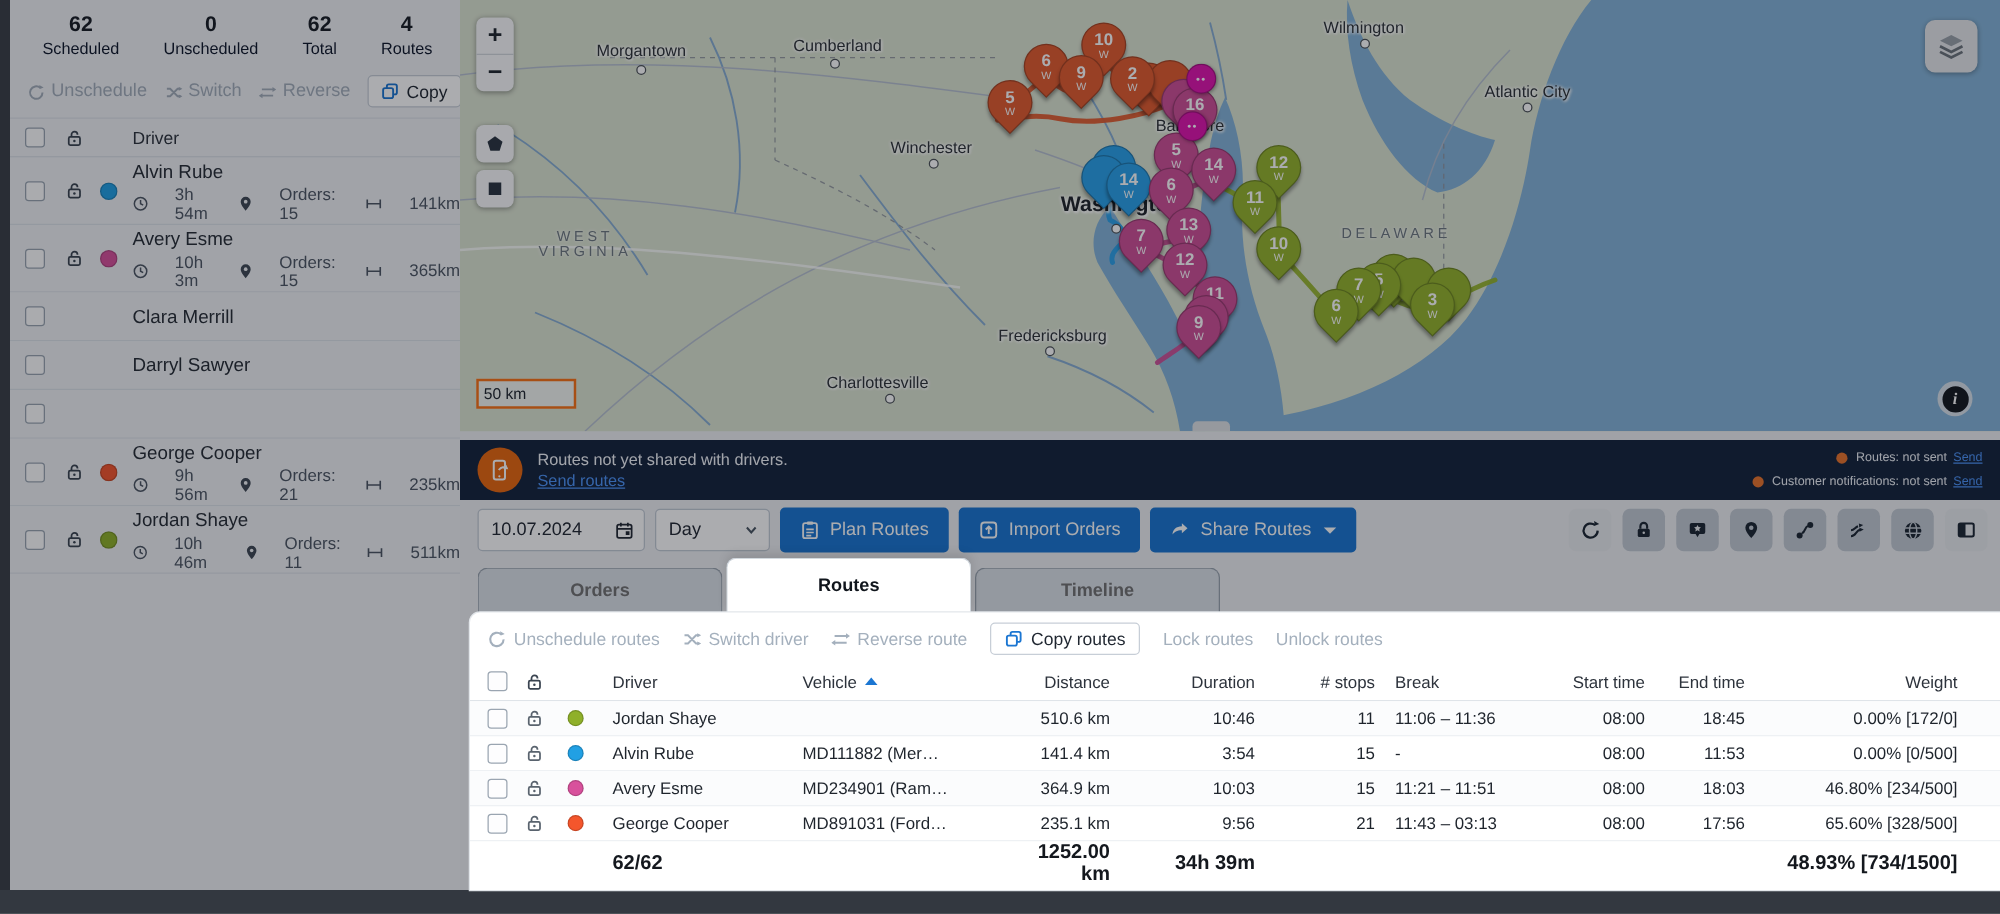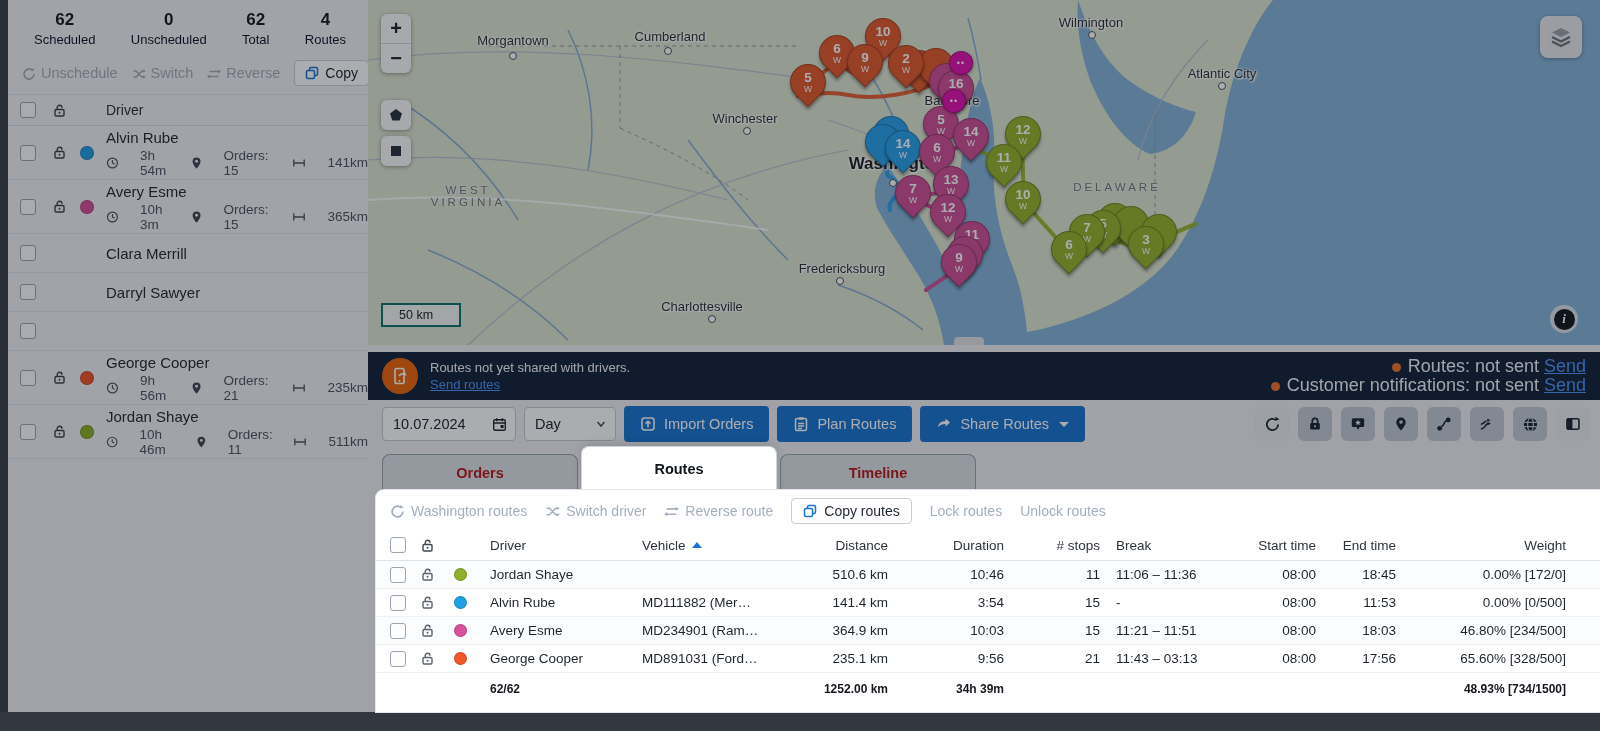--- a/index.html
+++ b/index.html
@@ -50,65 +50,65 @@
         border:1px solid rgba(0,0,0,.25);box-shadow:1px 1px 3px rgba(0,0,0,.35);cursor:pointer}
   .zoombox{position:absolute;left:13px;top:14px;width:30px;background:#fafbfc;border-radius:6px;
            box-shadow:0 1px 4px rgba(0,0,0,.35);z-index:8;overflow:hidden}
   .zbtn{height:29px;display:flex;align-items:center;justify-content:center;font-size:20px;font-weight:700;color:#20262e;cursor:pointer}
   .zbtn+.zbtn{border-top:1px solid #d4d8dc}
   .drawbtn{position:absolute;left:13px;width:30px;height:30px;background:#fafbfc;border-radius:6px;
            box-shadow:0 1px 4px rgba(0,0,0,.35);z-index:8;display:flex;align-items:center;justify-content:center;cursor:pointer}
   .layers-btn{position:absolute;right:18px;top:16px;width:42px;height:42px;background:#e7e9ec;border-radius:8px;
               box-shadow:0 1px 4px rgba(0,0,0,.3);z-index:8;display:flex;align-items:center;justify-content:center;cursor:pointer}
   .scalebar{position:absolute;left:13px;bottom:18px;width:80px;height:24px;background:rgba(250,251,252,.75);
-            border:2px solid #0f766e;display:flex;align-items:center;padding-left:16px;font-size:12.5px;color:#20262e;z-index:8;box-sizing:border-box}
+            border:2px solid #f97316;display:flex;align-items:center;padding-left:4px;font-size:12.5px;color:#20262e;z-index:8;box-sizing:border-box}
   .info-btn{position:absolute;right:22px;bottom:12px;width:28px;height:28px;border-radius:50%;
             background:rgba(233,235,238,.85);display:flex;align-items:center;justify-content:center;z-index:8;cursor:pointer}
   .info-in{width:21px;height:21px;border-radius:50%;background:#15191f;color:#fff;display:flex;align-items:center;
            justify-content:center;font-size:13px;font-weight:700;font-family:"Liberation Serif",serif;font-style:italic}
   .map-notch{position:absolute;left:586px;top:337px;width:30px;height:8px;background:#dfe2e6;border-radius:4px 4px 0 0;z-index:8}
   
   .notif{height:48px;margin-top:7px;background:#15233c;display:flex;align-items:center;padding:0 14px;gap:12px}
   .notif-icon{width:36px;height:36px;border-radius:50%;background:#e8680f;display:flex;align-items:center;justify-content:center;flex:none}
   .notif-txt{font-size:13px;color:#f2f5f9;line-height:17px}
   .notif-txt a{color:#4d94f7;text-decoration:underline;cursor:pointer}
-  .notif-right{margin-left:auto;text-align:right;font-size:18px;color:#eef2f7;line-height:19px}
+  .notif-right{margin-left:auto;text-align:right;font-size:10px;color:#eef2f7;line-height:19px}
   .st-dot{display:inline-block;width:9px;height:9px;border-radius:50%;background:#e8742c;margin-right:7px;vertical-align:middle}
   .notif-right a{color:#4d94f7;text-decoration:underline;margin-left:5px;cursor:pointer}
   
   .controls{height:48px;display:flex;align-items:center;padding:0 8px 0 14px;gap:8px}
   .field{display:flex;align-items:center;justify-content:space-between;background:#fff;border:1px solid #c3cbd5;
          border-radius:4px;height:34px;box-sizing:border-box;padding:0 8px 0 10px;font-size:14.5px;color:#222832;cursor:pointer}
   .date-field{width:134px}
   .sel-field{width:92px}
   .btn-blue{display:flex;align-items:center;gap:8px;background:#1b76d2;border:none;border-radius:4px;height:36px;
             padding:0 16px;font-size:14.5px;color:#fff;font-family:inherit;cursor:pointer}
   .caret{width:0;height:0;border-left:5px solid transparent;border-right:5px solid transparent;border-top:5px solid #fff;margin-left:2px}
   .iconbar{margin-left:auto;display:flex;gap:9px;padding-right:2px}
   .ibtn{width:34px;height:34px;border-radius:6px;background:#e9ebee;display:flex;align-items:center;justify-content:center;cursor:pointer}
   .ibtn.pressed{background:#c3cad3}
   
   .tabsrow{height:42px;display:flex;align-items:flex-end;padding-left:14px;gap:3px;position:relative}
   .tab{width:196px;height:36px;background:#dde2e8;border:1px solid #9aa4af;border-bottom:none;border-radius:8px 8px 0 0;
-       display:flex;align-items:center;justify-content:center;font-size:14.5px;font-weight:700;color:#b91c1c;cursor:pointer;box-sizing:border-box}
+       display:flex;align-items:center;justify-content:center;font-size:14.5px;font-weight:700;color:#737373;cursor:pointer;box-sizing:border-box}
   .tab.active{height:44px;background:#fff;border-color:#cdd4db;color:#10151c;position:relative;z-index:45;
               box-shadow:0 -3px 8px rgba(0,0,0,.10)}
   
   .panel{position:absolute;left:376px;top:490px;width:1224px;height:222px;background:#fff;border-radius:8px 0 0 0;
          z-index:45;box-shadow:0 0 0 1px #e2e6ea}
   .ptoolbar{display:flex;align-items:center;gap:18px;padding:8px 14px 6px;font-size:14px;color:#a4b0bd}
   .ptb{display:flex;align-items:center;gap:6px;cursor:default}
   .pcopy{display:flex;align-items:center;gap:7px;background:#fff;border:1px solid #c7ced7;border-radius:4px;
          padding:4px 11px;font-size:14px;color:#1f2630;cursor:pointer}
   .tgrid{display:grid;grid-template-columns:30px 34px 21px 167px 170px 76px 116px 96px 140px 76px 80px 170px;
          align-items:center;padding:0 34px 0 14px}
   .thead{height:30px;border-bottom:1px solid #dfe4e9;font-size:13.5px;color:#2d333c}
   .trow{height:27px;border-bottom:1px solid #eef1f4;font-size:13.5px;color:#1e242c}
   .trow:nth-child(odd){background:#fbfcfd}
-  .tfoot{height:32px;font-size:12px;color:#14181e;font-weight:700}
+  .tfoot{height:32px;font-size:16px;color:#14181e;font-weight:700}
   .c-r{text-align:right}
   .c-break{padding-left:16px}
   .c-drv{padding-left:15px}
   .vehhead{display:flex;align-items:center;gap:6px}
   .sort-asc{width:0;height:0;border-left:5px solid transparent;border-right:5px solid transparent;border-bottom:6px solid #1b76d2}
   
   .overlay{position:absolute;inset:0;background:rgba(8,12,20,.34);z-index:40;pointer-events:none}
   .ellip{overflow:hidden;white-space:nowrap;text-overflow:ellipsis}
 </style>
 </head>
@@ -713,32 +713,32 @@
         </svg>
     </div>
     <div class="field sel-field">
       <span>Day</span>
       <svg width="12" height="12" viewBox="0 0 12 12">
           <path d="M2.5 4l3.5 4 3.5-4" fill="none" stroke="#4a5561" stroke-width="1.6"></path>
         </svg>
     </div>
     <button class="btn-blue">
       <svg width="16" height="16" viewBox="0 0 16 16">
-          <rect x="2" y="2" width="12" height="12" rx="2.5" fill="none" stroke="#fff" stroke-width="1.5"></rect>
-          <path d="M8 11.2V5.4M5.6 7.6L8 5.2l2.4 2.4" fill="none" stroke="#fff" stroke-width="1.5"></path>
-        </svg>
-      <span>Import Orders</span>
+          <rect x="2.5" y="2.5" width="11" height="12" rx="1.6" fill="none" stroke="#fff" stroke-width="1.5"></rect>
+          <rect x="5.5" y="1.2" width="5" height="2.6" rx="0.9" fill="#fff"></rect>
+          <path d="M5 7.5h6M5 10h6M5 12.5h4" stroke="#fff" stroke-width="1.3"></path>
+        </svg>
+      <span>Plan Routes</span>
     </button>
     <button class="btn-blue">
       <svg width="16" height="16" viewBox="0 0 16 16">
-          <rect x="2.5" y="2.5" width="11" height="12" rx="1.6" fill="none" stroke="#fff" stroke-width="1.5"></rect>
-          <rect x="5.5" y="1.2" width="5" height="2.6" rx="0.9" fill="#fff"></rect>
-          <path d="M5 7.5h6M5 10h6M5 12.5h4" stroke="#fff" stroke-width="1.3"></path>
-        </svg>
-      <span>Plan Routes</span>
+          <rect x="2" y="2" width="12" height="12" rx="2.5" fill="none" stroke="#fff" stroke-width="1.5"></rect>
+          <path d="M8 11.2V5.4M5.6 7.6L8 5.2l2.4 2.4" fill="none" stroke="#fff" stroke-width="1.5"></path>
+        </svg>
+      <span>Import Orders</span>
     </button>
     <button class="btn-blue">
       <svg width="16" height="16" viewBox="0 0 16 16">
           <path d="M9.5 2.5l4.5 4-4.5 4V8.1C5.5 8.1 3.2 9.6 2 11.6 2.3 7.4 5 5.2 9.5 5V2.5z" fill="#fff"></path>
         </svg>
       <span>Share Routes</span>
       <span class="caret"></span>
     </button>
     <div class="iconbar">
       <div class="ibtn">
@@ -805,21 +805,21 @@
     </div>
 </div>
 
 <div class="panel">
   <div class="ptoolbar">
     <span class="ptb">
       <svg width="15" height="15" viewBox="0 0 14 14">
           <path d="M12 7a5 5 0 1 1-1.7-3.7" fill="none" stroke="#a4b0bd" stroke-width="1.6"></path>
           <path d="M9.4 1l.5 3.1 3-1.1z" fill="#a4b0bd"></path>
         </svg>
-      <span>Washington routes</span>
+      <span>Unschedule routes</span>
     </span>
     <span class="ptb">
       <svg width="15" height="15" viewBox="0 0 14 14">
           <path d="M1.5 4h2.6l6 6h2.4M1.5 10h2.6l6-6h2.4" fill="none" stroke="#a4b0bd" stroke-width="1.5"></path>
           <path d="M11 2.5L14 4l-3 1.5zM11 8.5L14 10l-3 1.5z" fill="#a4b0bd"></path>
         </svg>
       <span>Switch driver</span>
     </span>
     <span class="ptb">
       <svg width="15" height="15" viewBox="0 0 14 14">

